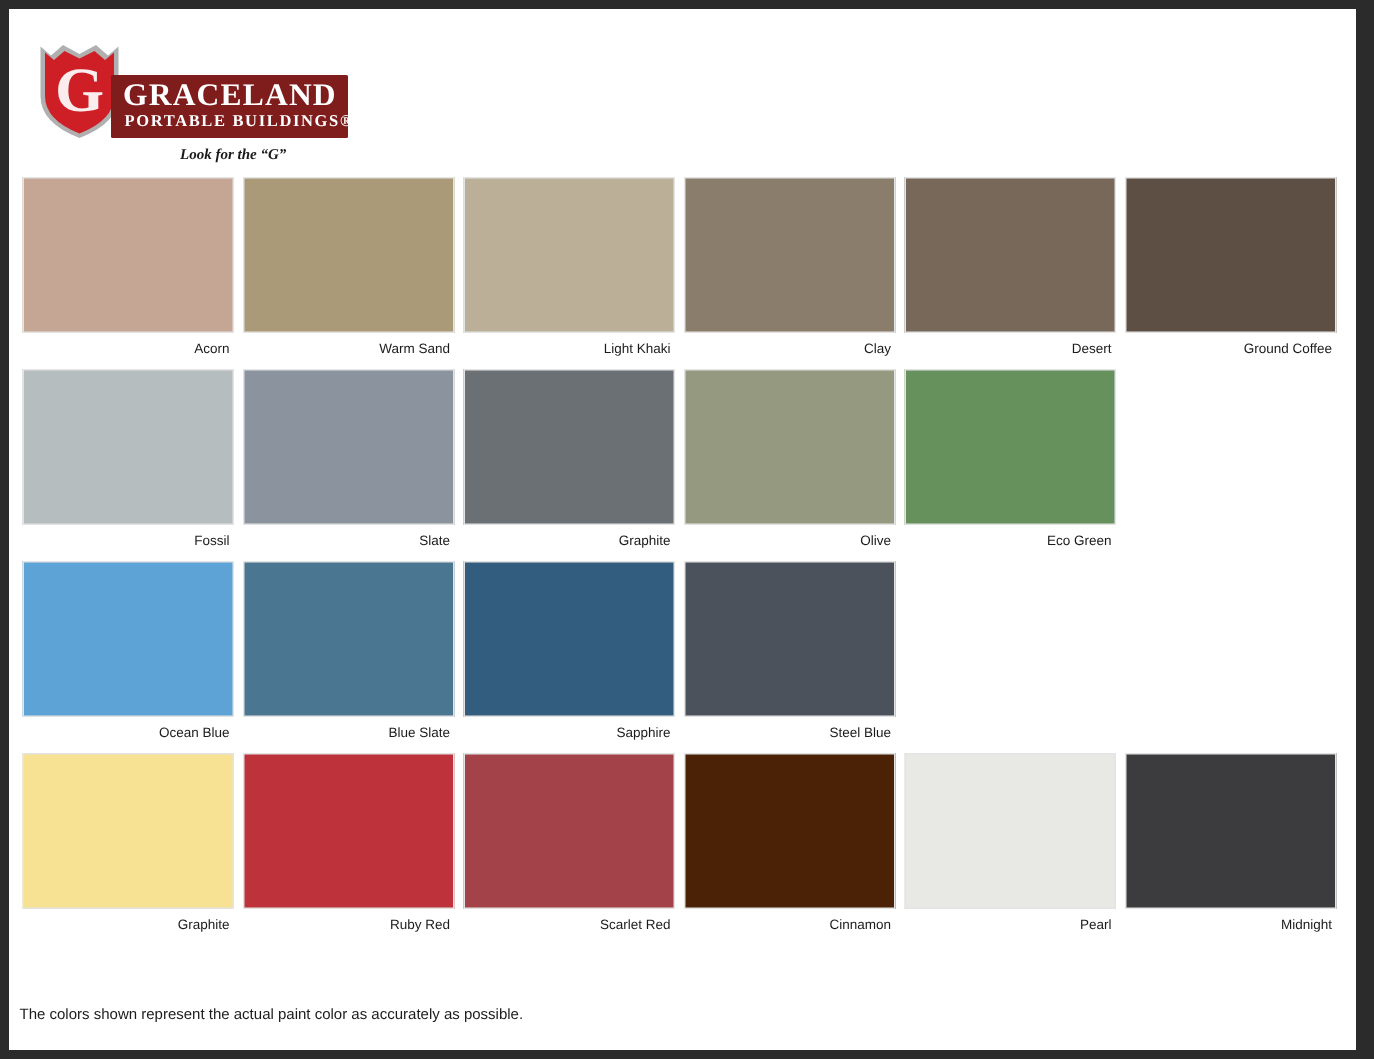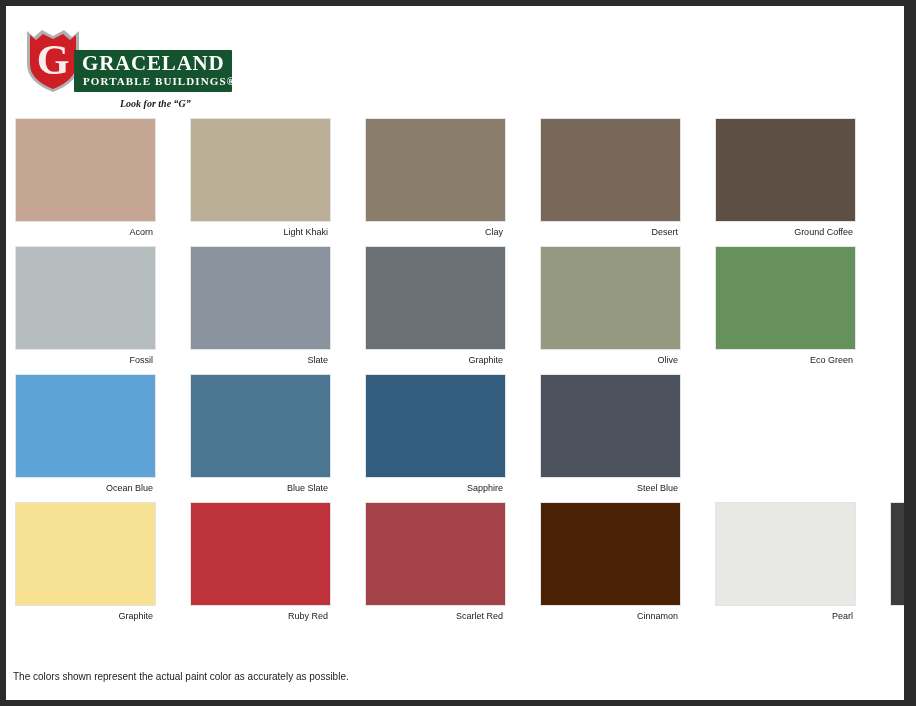--- a/index.html
+++ b/index.html
@@ -45,21 +45,21 @@
     top: 0;
     width: 62px;
     height: 66px;
   }
   .logo-banner {
     position: absolute;
     left: 52px;
     top: 22px;
     width: 158px;
     height: 42px;
-    background: #14532d;
+    background: #7f1d1d;
     border-radius: 1px;
   }
   .logo-name {
     position: absolute;
     left: 8px;
     top: 3px;
     color: #ffffff;
     font-family: "Liberation Serif", serif;
     font-size: 21px;
     font-weight: bold;
@@ -95,21 +95,20 @@
   .grid {
     position: absolute;
     left: 9px;
     top: 112px;
     width: 880px;
   }
   .row {
     display: flex;
     width: 880px;
     margin-bottom: 8px;
-    gap: 28px;
   }
   .cell {
     width: 141px;
     margin-right: 6px;
   }
   .cell:last-child {
     margin-right: 4px;
   }
   .swatch {
     width: 141px;
@@ -160,20 +159,24 @@
     </div>
   </div>
 
   <div class="grid" id="swatch-grid">
       <div class="row">
         <div class="cell">
           <div class="swatch" style="background: rgb(197, 166, 148);"></div>
           <div class="label">Acorn</div>
         </div>
         <div class="cell">
+          <div class="swatch" style="background: rgb(171, 154, 120);"></div>
+          <div class="label">Warm Sand</div>
+        </div>
+        <div class="cell">
           <div class="swatch" style="background: rgb(188, 175, 151);"></div>
           <div class="label">Light Khaki</div>
         </div>
         <div class="cell">
           <div class="swatch" style="background: rgb(139, 125, 107);"></div>
           <div class="label">Clay</div>
         </div>
         <div class="cell">
           <div class="swatch" style="background: rgb(119, 104, 90);"></div>
           <div class="label">Desert</div>

